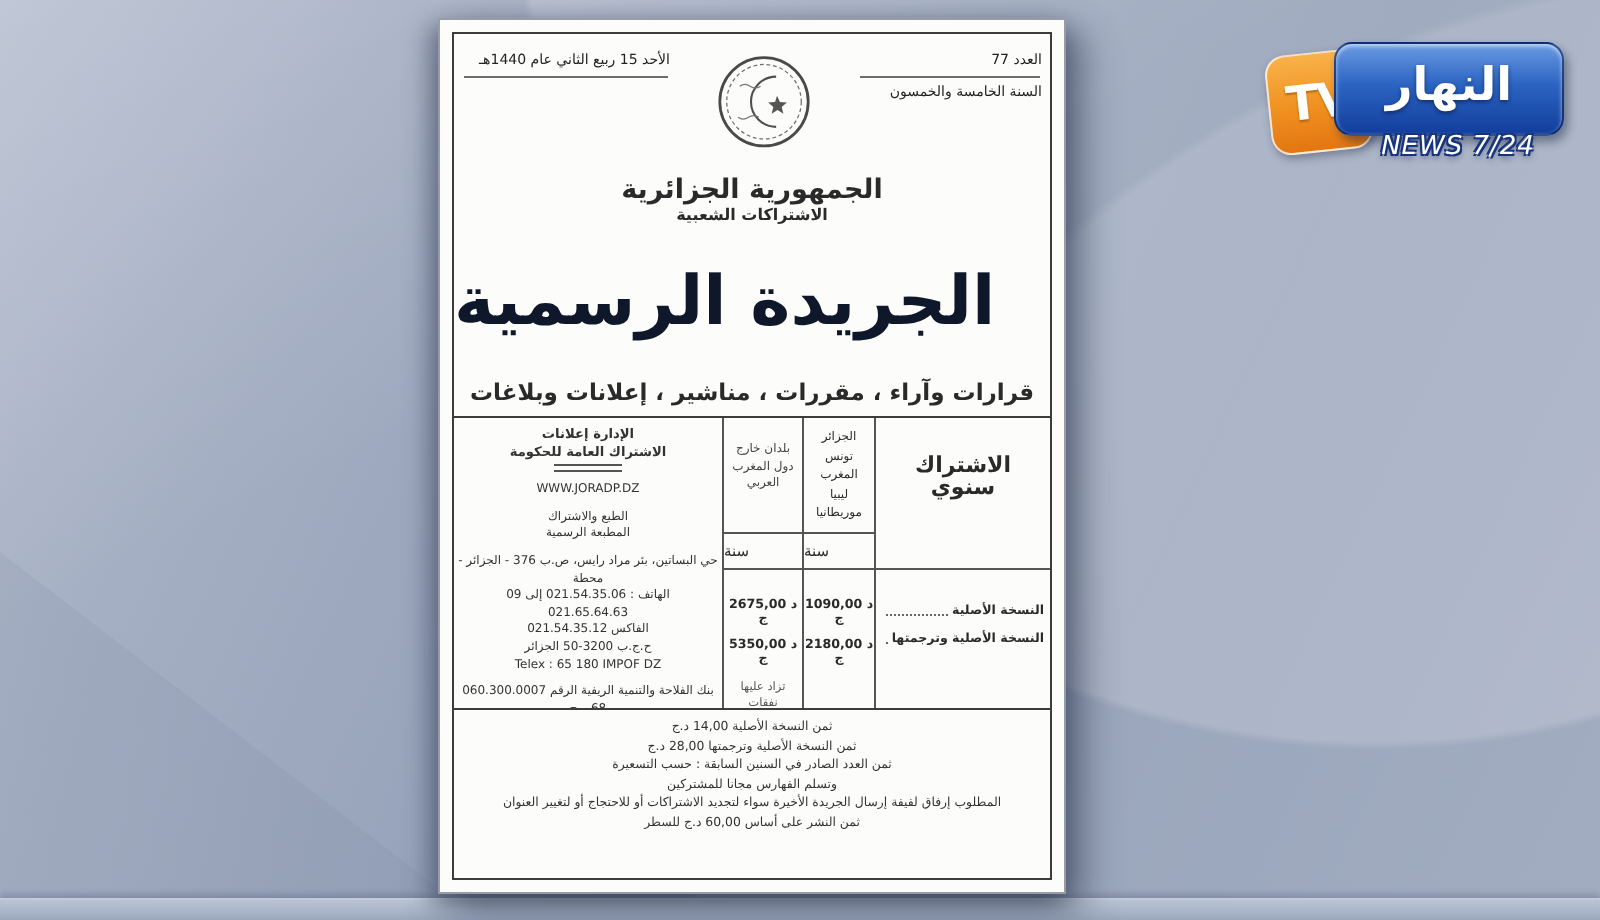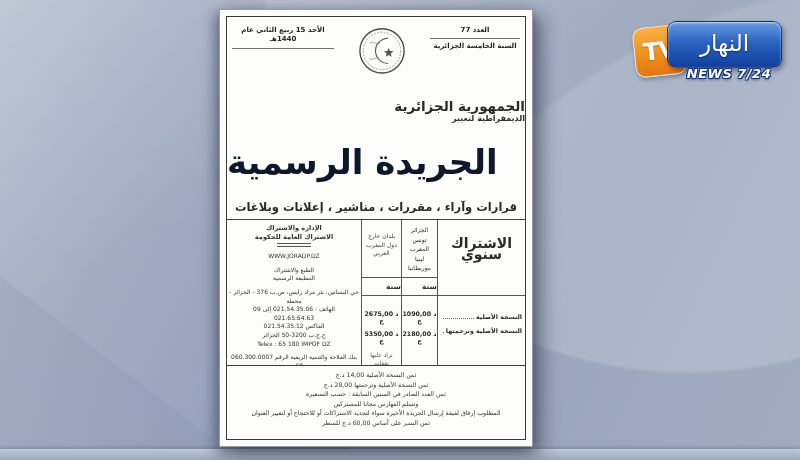--- a/index.html
+++ b/index.html
@@ -20,50 +20,50 @@
     border-top:1px solid rgba(255,255,255,.4);
     box-shadow:0 -2px 3px rgba(55,68,95,.25);}
 
   
   .doc{position:absolute;left:219px;top:9px;width:312px;height:436px;
     background:#fcfcfa;border:1px solid #989ca4;direction:rtl;color:#2a2a2a;
     box-shadow:10px 7px 16px rgba(38,48,72,.45),-6px 5px 12px rgba(38,48,72,.30),0 4px 10px rgba(38,48,72,.35);}
   .doc-frame{position:absolute;inset:6px;border:1.5px solid #3c3c3c;overflow:hidden;}
 
   .doc-header{display:flex;align-items:flex-start;justify-content:space-between;height:58px;padding:6px 4px 0;}
-  .hdr-box{font-size:7px;line-height:1.35;text-align:center;font-weight:bold;color:#222;}
+  .hdr-box{font-size:7px;line-height:1.35;font-weight:normal;color:#222;}
   .hdr-box.issue{width:92px;padding-top:3px;}
   .hdr-box.dates{width:104px;padding-top:3px;}
   .hdr-rule{height:1px;background:#4a4a4a;margin:3px 1px;transform:scaleY(.8);}
   .emblem-wrap{flex:1;display:flex;justify-content:center;}
 
-  .republic{text-align:right;height:27px;margin-top:18px;}
+  .republic{text-align:center;height:27px;margin-top:7px;}
   .rep1{font-size:13.5px;font-weight:bold;letter-spacing:.5px;line-height:15px;}
   .rep2{font-size:8px;font-weight:bold;line-height:10px;}
 
   .journal-title{height:74px;line-height:72px;text-align:left;font-size:34px;font-weight:bold;
     letter-spacing:-1px;color:#0f172a;}
   .sub1{text-align:center;font-size:12.5px;font-weight:bold;font-style:italic;height:19px;line-height:18px;}
   .sub2{text-align:center;font-size:11.5px;font-weight:bold;height:17px;line-height:15px;}
 
   
   .sub-table{direction:rtl;display:grid;grid-template-columns:88px 36px 40px 1fr;
     grid-template-rows:58px 18px 1fr;height:145px;margin-top:2px;
     border-top:1.4px solid #3c3c3c;border-bottom:1.4px solid #3c3c3c;font-size:6px;}
   .cell{overflow:hidden;}
   .vline{border-left:1px solid #555;}
   .hline{border-bottom:1px solid #555;}
-  .t-subhead{grid-column:1;grid-row:1/3;text-align:center;font-weight:bold;font-size:14px;
+  .t-subhead{grid-column:1;grid-row:1/3;text-align:center;font-weight:bold;font-size:11px;
     padding-top:18px;line-height:11px;}
   .t-subrows{grid-column:1;grid-row:3;padding:10px 3px 0;}
   .sub-row{display:flex;align-items:flex-end;font-size:6.3px;font-weight:bold;margin-top:7px;}
   .leader{flex:1;border-bottom:1px dotted #666;margin:0 2px 1px;}
   .t-mag-head{grid-column:2;grid-row:1;text-align:center;padding-top:5px;line-height:9.6px;font-size:6px;}
   .t-out-head{grid-column:3;grid-row:1;text-align:center;padding:12px 3px 0;line-height:8.5px;font-size:6px;color:#444;}
-  .t-year{text-align:right;font-weight:bold;font-size:7.5px;line-height:17px;}
+  .t-year{text-align:left;font-weight:normal;font-size:7.5px;line-height:17px;}
   .t-mag-year{grid-column:2;grid-row:2;}
   .t-out-year{grid-column:3;grid-row:2;}
   .t-price{text-align:center;padding-top:8px;}
   .t-mag-price{grid-column:2;grid-row:3;}
   .t-out-price{grid-column:3;grid-row:3;}
   .price{direction:ltr;font-size:6.3px;font-weight:bold;margin-top:6px;}
   .ship-note{font-size:5.8px;color:#555;margin-top:8px;line-height:7.5px;padding:0 4px;}
   .t-admin{grid-column:4;grid-row:1/4;text-align:center;padding:4px 2px 0;color:#333;}
   .admin-line{font-size:6px;line-height:8.6px;}
   .admin-line.b{font-weight:bold;font-size:6.6px;}
@@ -78,42 +78,42 @@
     background:linear-gradient(180deg,#f8b24a 0%,#ef901f 55%,#e37612 100%);
     border:1.5px solid rgba(255,255,255,.75);transform:rotate(-6deg);z-index:4;
     display:flex;align-items:center;justify-content:center;
     box-shadow:1px 2px 4px rgba(30,40,70,.4);}
   .logo-orange span{color:#fff;font-weight:bold;font-size:24px;letter-spacing:-1px;
     text-shadow:0 1px 1px rgba(120,60,0,.5);}
   .logo-blue{position:absolute;left:667px;top:21px;width:113px;height:45px;border-radius:9px;
     background:linear-gradient(180deg,#6b9be2 0%,#2b64c2 45%,#123e9c 100%);
     border:1px solid rgba(10,35,90,.6);z-index:5;display:flex;align-items:center;justify-content:center;
     box-shadow:inset 0 1px 2px rgba(255,255,255,.65),2px 3px 5px rgba(25,35,65,.45);}
-  .logo-blue span{color:#fff;font-weight:normal;font-size:23px;padding-bottom:3px;
+  .logo-blue span{color:#fff;font-weight:bold;font-size:23px;padding-bottom:3px;
     text-shadow:0 1px 2px rgba(5,20,60,.6);}
   .logo-tagline{position:absolute;left:674px;top:66px;width:110px;z-index:6;text-align:center;
-    color:#fff;font-weight:bold;font-style:italic;font-size:13px;letter-spacing:.5px;
+    color:#fff;font-weight:normal;font-style:italic;font-size:13px;letter-spacing:.5px;
     text-shadow:-1px -1px 0 #16357e,1px -1px 0 #16357e,-1px 1px 0 #16357e,1px 1px 0 #16357e,0 2px 3px rgba(10,25,70,.6);}
 </style>
 </head>
 <body>
 
 <div class="stage">
   <div class="bg-overlay"></div>
   <div class="bg-wedge"></div>
   <div class="floor"></div>
 
   <div class="doc">
     <div class="doc-frame">
 
       <div class="doc-header">
         <div class="hdr-box issue">
           <div>العدد 77</div>
           <div class="hdr-rule"></div>
-          <div>السنة الخامسة الجزائرية</div>
+          <div>السنة الخامسة والخمسون</div>
         </div>
 
         <div class="emblem-wrap">
           <svg width="52" height="54" viewBox="0 0 60 60">
             <circle cx="30" cy="31" r="25.5" fill="none" stroke="#4a4a4a" stroke-width="1.6"></circle>
             <circle cx="30" cy="31" r="21.5" fill="none" stroke="#6c6c6c" stroke-width="0.7" stroke-dasharray="2.2 1.6"></circle>
             <path d="M 37 45.5 A 14.5 14.5 0 1 1 37 16.5 A 12 12 0 1 0 37 45.5 Z" fill="none" stroke="#4f4f4f" stroke-width="1.2"></path>
             <path d="M 37.5 27.5 L 39.2 31.2 L 43.2 31.5 L 40.2 34 L 41.2 37.9 L 37.8 35.7 L 34.4 37.9 L 35.4 34 L 32.4 31.5 L 36.4 31.2 Z" fill="#555"></path>
             <path d="M 16 22 q 3 -2 6 0 q 3 2 6 0" fill="none" stroke="#777" stroke-width="0.7"></path>
             <path d="M 15 40 q 3 2 6 0 q 3 -2 6 0" fill="none" stroke="#777" stroke-width="0.7"></path>
@@ -121,21 +121,21 @@
         </div>
 
         <div class="hdr-box dates">
           <div>الأحد 15 ربيع الثاني عام 1440هـ</div>
           <div class="hdr-rule"></div>
         </div>
       </div>
 
       <div class="republic">
         <div class="rep1">الجمهورية الجزائرية</div>
-        <div class="rep2">الديمقراطية لتغيير</div>
+        <div class="rep2">الاشتراكات الشعبية</div>
       </div>
 
       <div class="journal-title">الجريدة الرسمية</div>
       <div class="sub2">قرارات وآراء ، مقررات ، مناشير ، إعلانات وبلاغات</div>
 
       <div class="sub-table">
         <div class="cell t-subhead vline hline">
           <div>الاشتراك</div>
           <div>سنوي</div>
         </div>
@@ -165,21 +165,21 @@
 
         <div class="cell t-out-head vline hline">بلدان خارج دول المغرب العربي</div>
         <div class="cell t-out-year t-year vline hline">سنة</div>
         <div class="cell t-out-price t-price vline">
           <div class="price">2675,00 د ج</div>
           <div class="price">5350,00 د ج</div>
           <div class="ship-note">تزاد عليها نفقات الإرسال</div>
         </div>
 
         <div class="cell t-admin">
-          <div class="admin-line b">الإدارة والاشتراك</div>
+          <div class="admin-line b">الإدارة إعلانات</div>
           <div class="admin-line b">الاشتراك العامة للحكومة</div>
           <div class="dbl-rule"></div>
           <div class="admin-line gap">WWW.JORADP.DZ</div>
           <div class="admin-line gap">الطبع والاشتراك</div>
           <div class="admin-line">المطبعة الرسمية</div>
           <div class="admin-line gap">حي البساتين، بئر مراد رايس، ص.ب 376 - الجزائر - محطة</div>
           <div class="admin-line">الهاتف : 021.54.35.06 إلى 09</div>
           <div class="admin-line">021.65.64.63</div>
           <div class="admin-line">الفاكس 021.54.35.12</div>
           <div class="admin-line">ح.ج.ب 3200-50 الجزائر</div>

